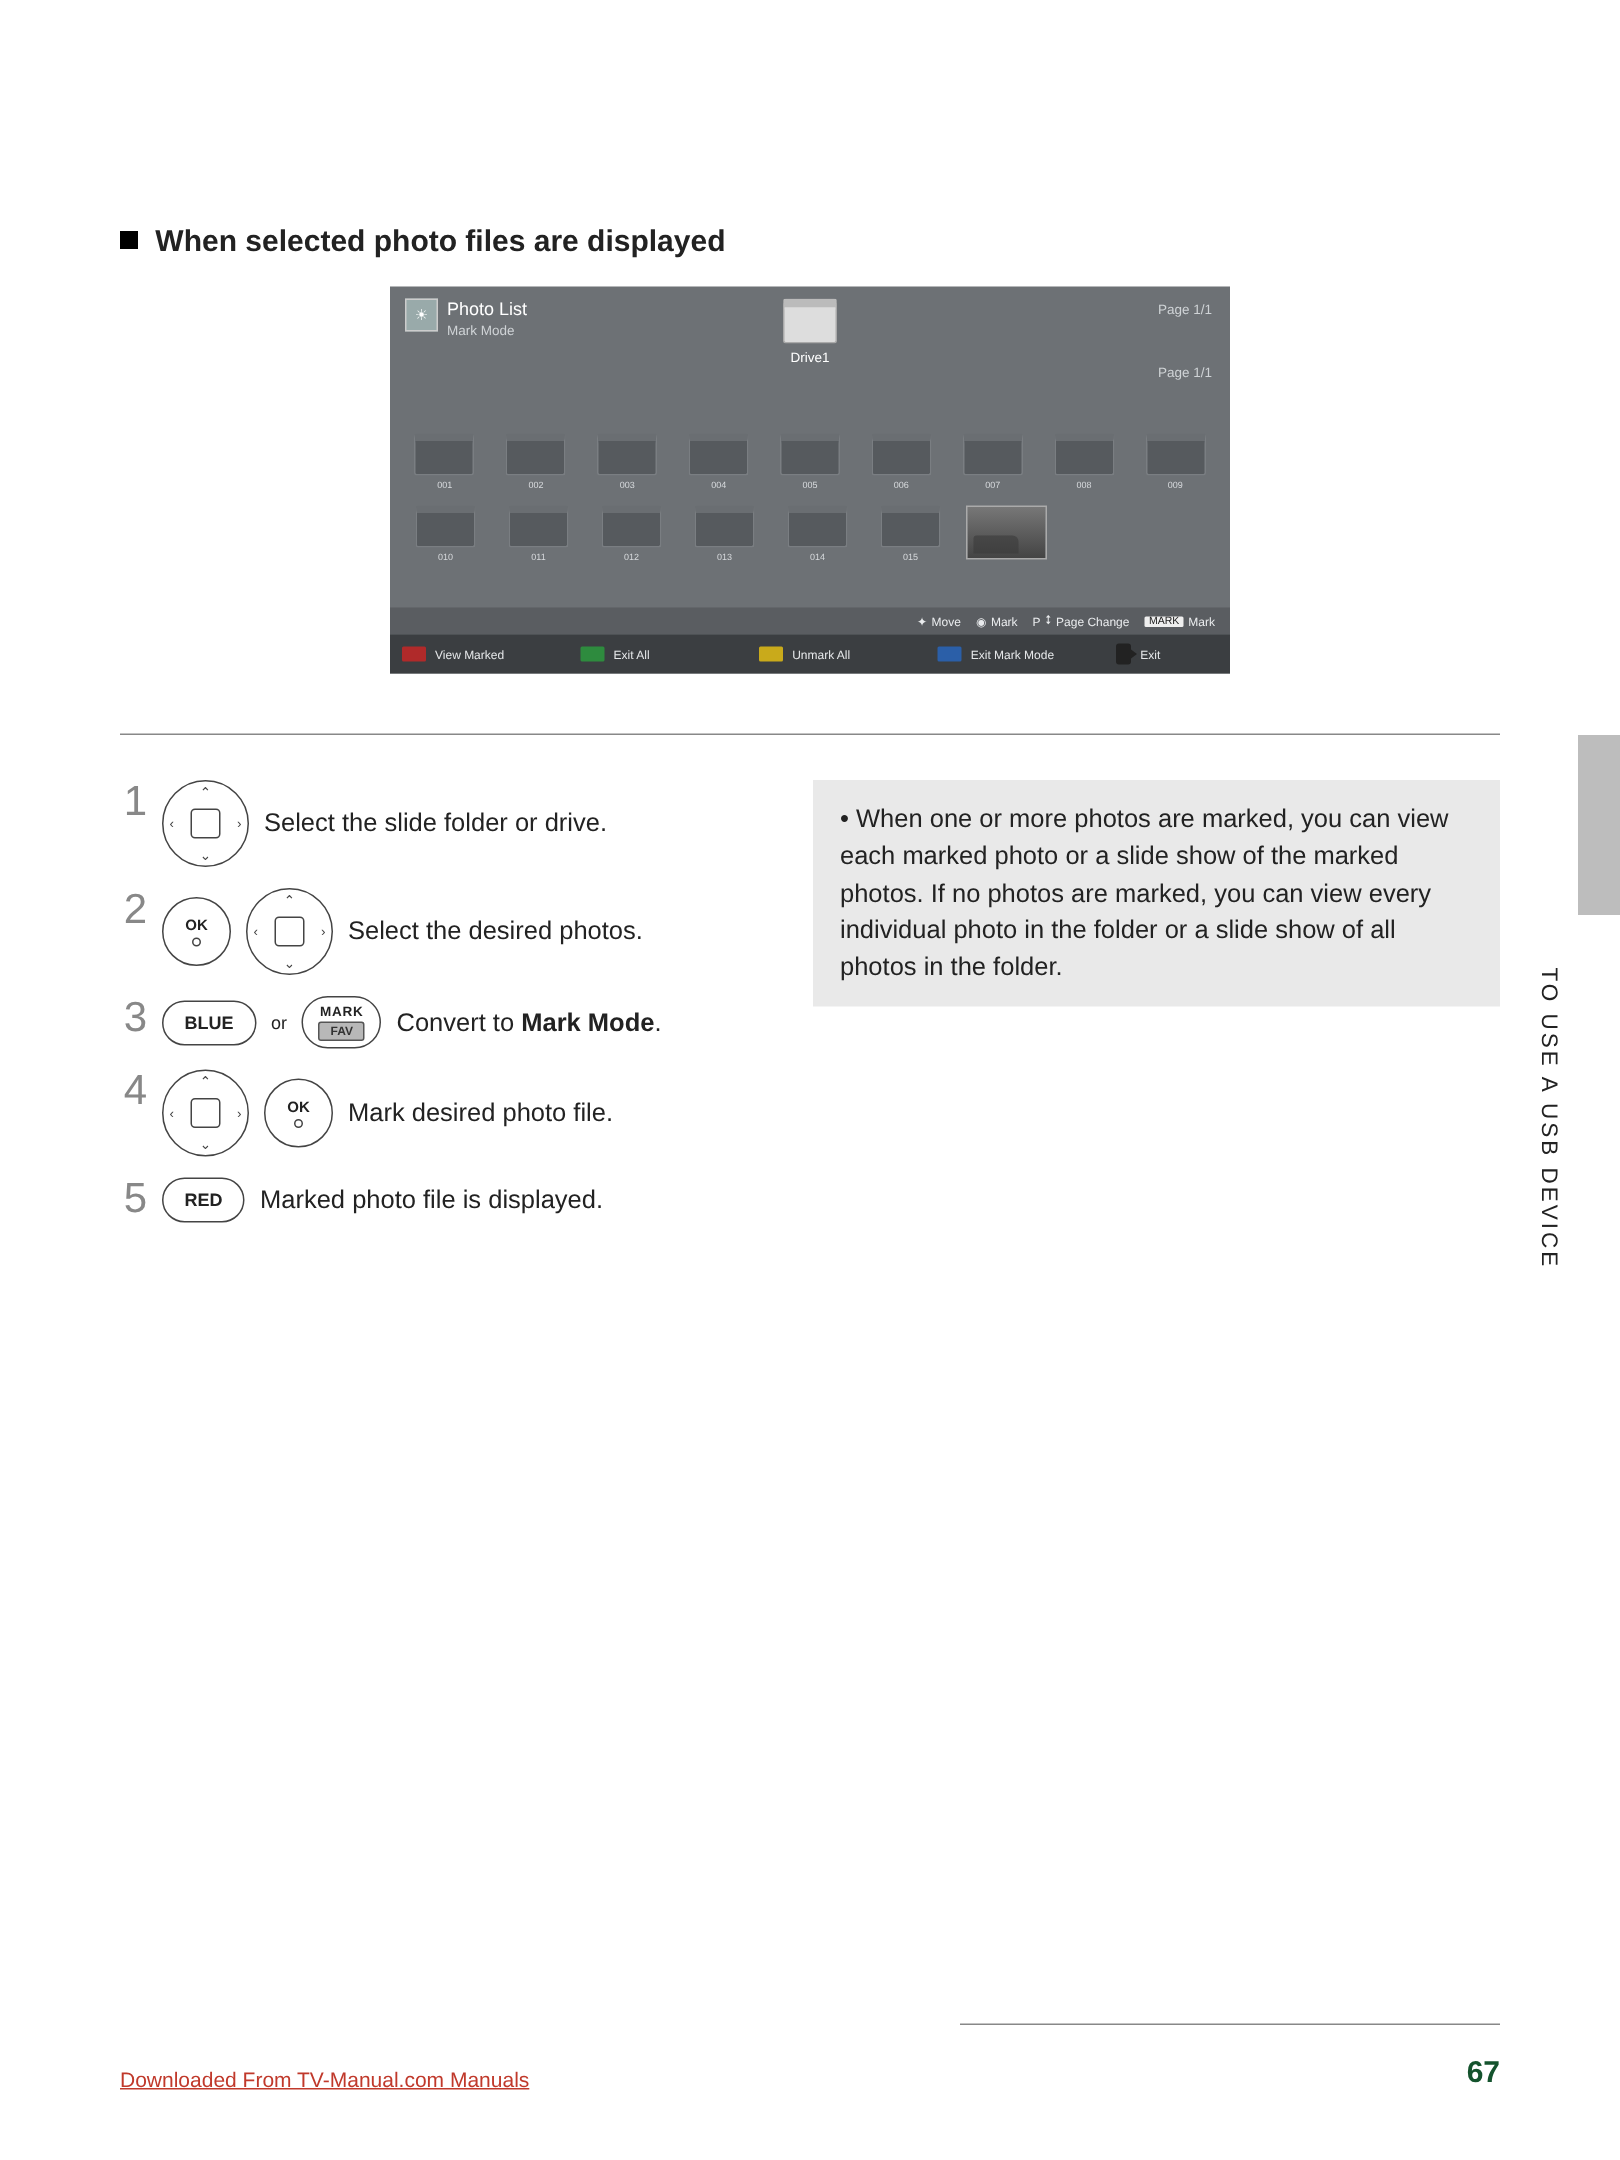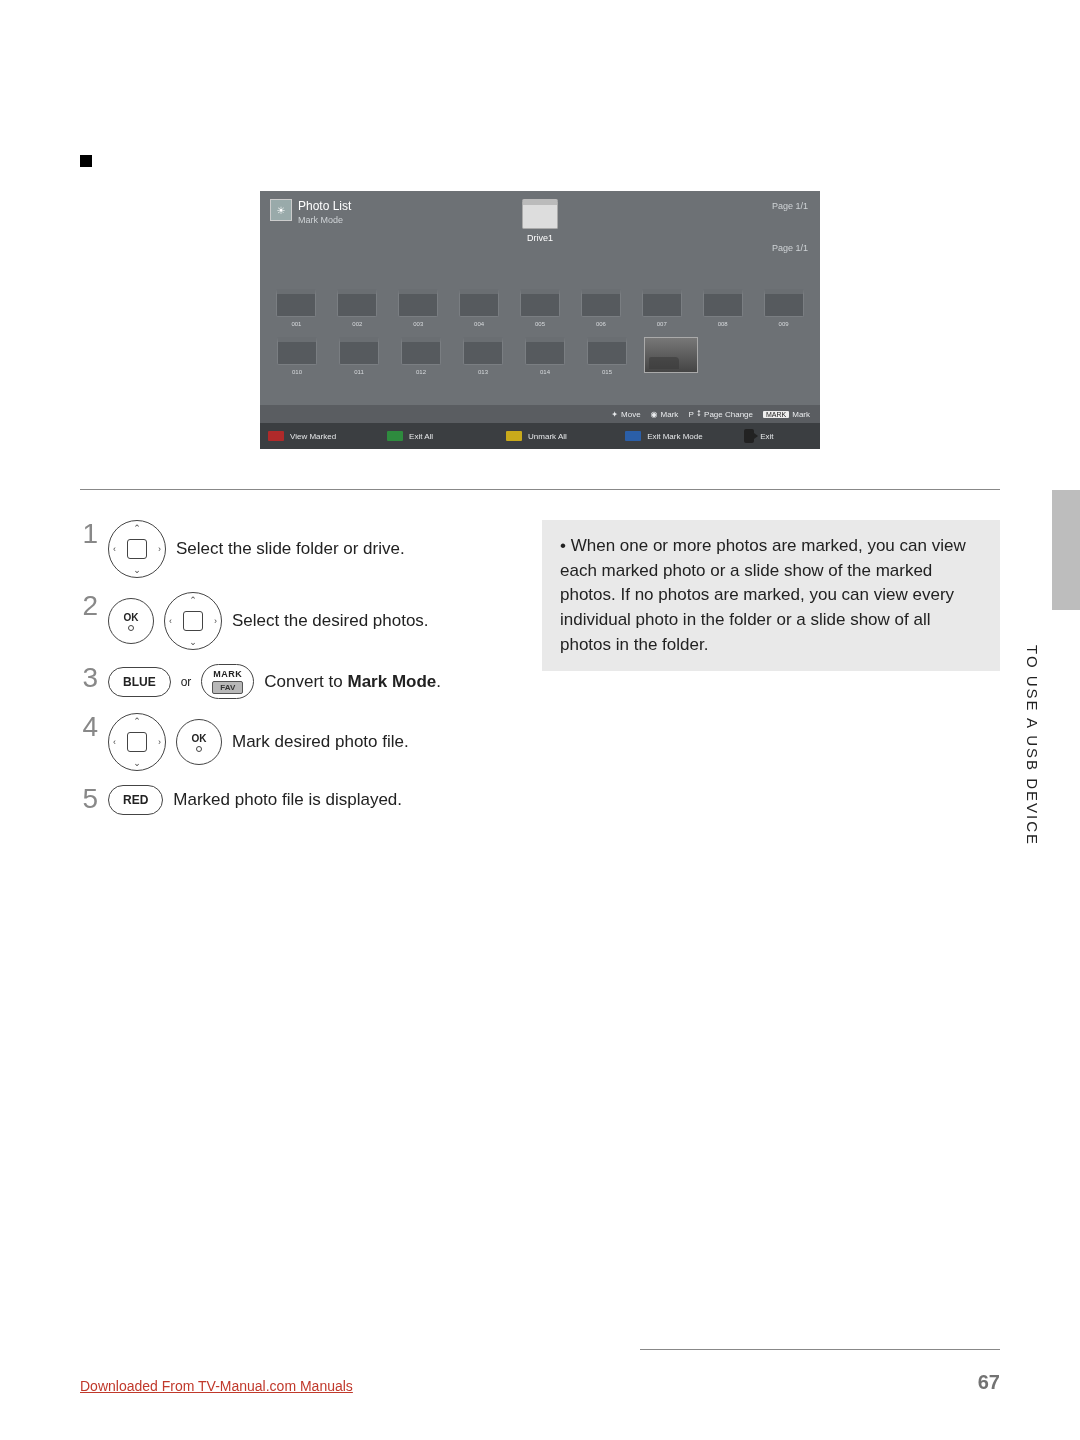--- a/index.html
+++ b/index.html
@@ -67,30 +67,31 @@
   .or-text { font-size:12px; }
   .step-text { font-size:17px; }
   .step-text b { font-weight:bold; }
   
   .side-tab { position:absolute; right:0; top:490px; width:56px; }
   .side-tab-bar { width:28px; height:120px; background:#bdbdbd; margin-left:auto; margin-bottom:6px;}
   .side-tab-text { writing-mode: vertical-rl; font-size:15px; letter-spacing:2px; color:#222; text-align:center; height:260px; display:flex; align-items:center; justify-content:center; }
   
   .footer { position:absolute; bottom:46px; left:80px; right:80px; display:flex; justify-content:space-between; align-items:flex-end; }
   .footer-link { color:#c0392b; font-size:14px; text-decoration:underline; }
-  .page-number { font-size:20px; font-weight:bold; color:#737373; }
+  .page-number { font-size:20px; font-weight:bold; color:#14532d; }
   .footer-line { position:absolute; bottom:90px; right:80px; width:360px; border-top:1px solid #888;}
 </style>
 </head>
 <body>
 
 <div class="page">
 
   <div class="heading">
     <span class="bullet"></span>
+    <span class="txt">When selected photo files are displayed</span>
   </div>
 
   <div class="tv">
     <div class="tv-inner">
       <div class="tv-top">
         <div class="tv-title-block">
           <div class="tv-title-icon">☀</div>
           <div>
             <div class="tv-title-text">Photo List</div>
             <div class="tv-title-sub">Mark Mode</div>

